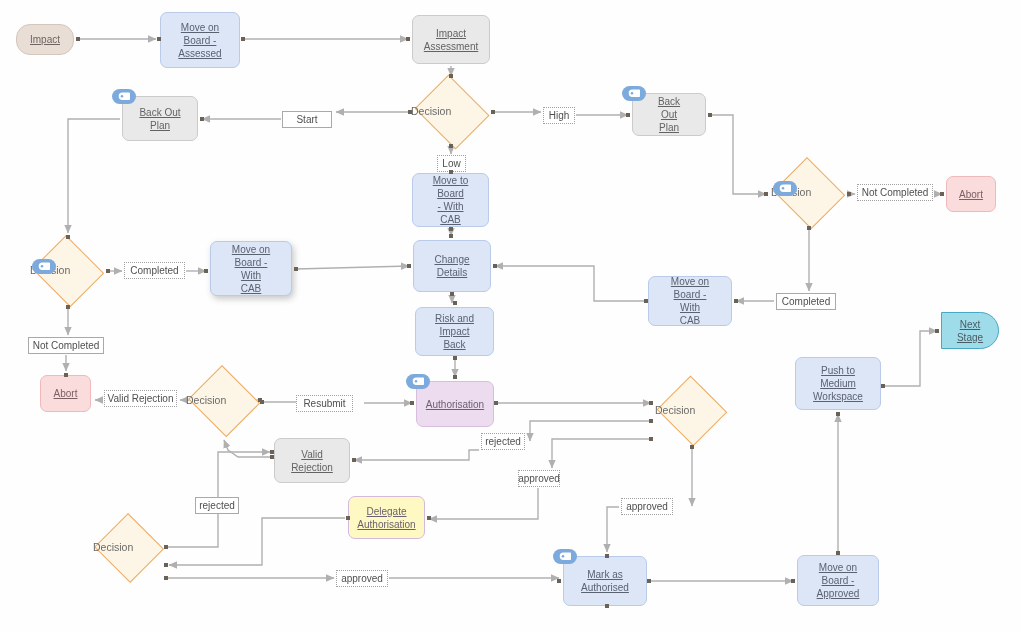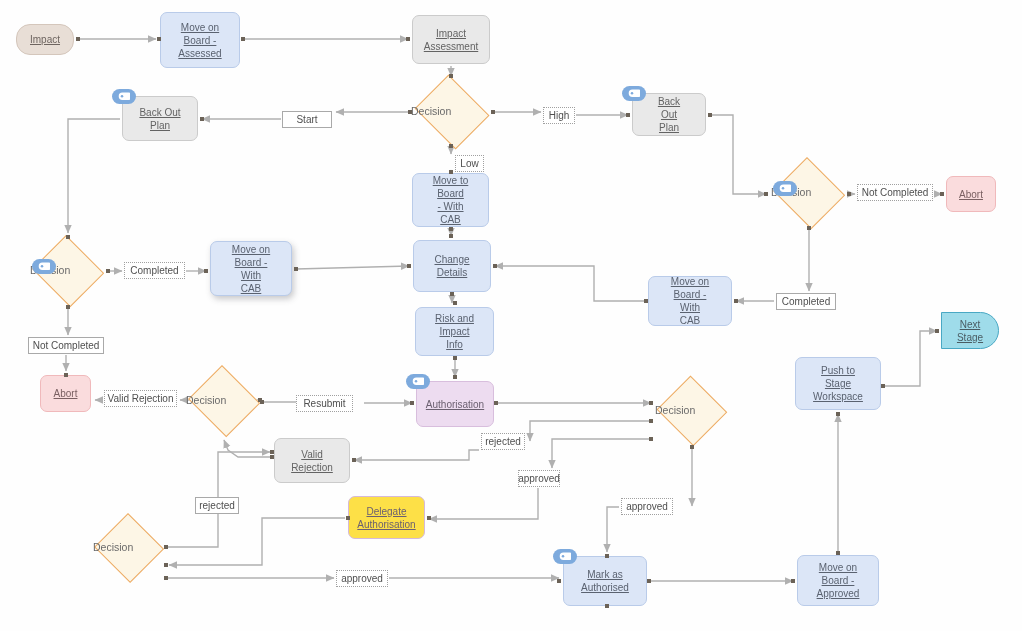--- a/index.html
+++ b/index.html
@@ -54,21 +54,21 @@
     background:#fadcdd;
     border:1px solid #f0b9bb;
     color:#7a6062;
   }
   .node.purple{
     background:#eddcf0;
     border:1px solid #d8bedd;
     color:#6b6070;
   }
   .node.purple2{
-    background:#fde047;
+    background:#fef9c3;
     border:1px solid #d5b9da;
     color:#6b6070;
   }
   .node.selected{
     box-shadow:2px 3px 6px rgba(60,60,70,0.28);
   }
   
   .node.start{
     background:#e8ded6;
     border:1px solid #d4c6bb;
@@ -294,25 +294,25 @@
       </div>
       <div class="node blue selected" style="left: 210px; top: 241px; width: 82px; height: 55px;"><span style="white-space: pre-line;">Move on
 Board - With
 CAB</span></div>
       <div class="node blue" style="left: 413px; top: 240px; width: 78px; height: 52px;"><span style="white-space: pre-line;">Change
 Details</span></div>
       <div class="node blue" style="left: 648px; top: 276px; width: 84px; height: 50px;"><span style="white-space: pre-line;">Move on
 Board - With
 CAB</span></div>
       <div class="node blue" style="left: 415px; top: 307px; width: 79px; height: 49px;"><span style="white-space: pre-line;">Risk and
-Impact Info</span></div>
+Impact Back</span></div>
       <div class="node nextstage" style="left: 941px; top: 312px; width: 58px; height: 37px;"><span style="white-space: pre-line;">Next
 Stage</span></div>
       <div class="node blue" style="left: 795px; top: 357px; width: 86px; height: 53px;"><span style="white-space: pre-line;">Push to
-Stage
+Medium
 Workspace</span></div>
       <div class="node red" style="left: 40px; top: 375px; width: 51px; height: 37px;"><span style="white-space: pre-line;">Abort</span></div>
       <div class="diamond" style="left: 186px; top: 367px; width: 76px; height: 68px;">
         <div class="dshape"></div>
         <div class="dlabel">Decision</div>
       </div>
       <div class="node purple" style="left: 416px; top: 381px; width: 78px; height: 46px;"><span style="white-space: pre-line;">Authorisation</span></div>
       <div class="tag" style="left: 406px; top: 374px;">
         <svg width="12" height="9" viewBox="0 0 12 9">
           <path d="M4.4 0.6 L10.6 0.6 A3.4 3.4 0 0 1 10.6 8 L4.4 8 A3.7 3.7 0 0 1 4.4 0.6 Z" fill="#ffffff"></path>
@@ -339,21 +339,21 @@
           <circle cx="4.0" cy="4.3" r="1.25" fill="#7daadd"></circle>
         </svg>
       </div>
       <div class="node blue" style="left: 797px; top: 555px; width: 82px; height: 51px;"><span style="white-space: pre-line;">Move on
 Board -
 Approved</span></div>
     </div>
   <div id="labels-layer">
       <div class="elabel solid" style="left: 282px; top: 111px; width: 50px; height: 17px;">Start</div>
       <div class="elabel dotted" style="left: 543px; top: 107px; width: 32px; height: 17px;">High</div>
-      <div class="elabel dotted" style="left: 455px; top: 155px; width: 29px; height: 17px;">Low</div>
+      <div class="elabel dotted" style="left: 437px; top: 155px; width: 29px; height: 17px;">Low</div>
       <div class="elabel dotted" style="left: 857px; top: 184px; width: 76px; height: 17px;">Not Completed</div>
       <div class="elabel dotted" style="left: 124px; top: 262px; width: 61px; height: 17px;">Completed</div>
       <div class="elabel solid" style="left: 776px; top: 293px; width: 60px; height: 17px;">Completed</div>
       <div class="elabel solid" style="left: 28px; top: 337px; width: 76px; height: 17px;">Not Completed</div>
       <div class="elabel dotted" style="left: 104px; top: 390px; width: 73px; height: 17px;">Valid Rejection</div>
       <div class="elabel dotted" style="left: 296px; top: 395px; width: 57px; height: 17px;">Resubmit</div>
       <div class="elabel dotted" style="left: 481px; top: 433px; width: 44px; height: 17px;">rejected</div>
       <div class="elabel dotted" style="left: 518px; top: 470px; width: 42px; height: 17px;">approved</div>
       <div class="elabel solid" style="left: 195px; top: 497px; width: 44px; height: 17px;">rejected</div>
       <div class="elabel dotted" style="left: 621px; top: 498px; width: 52px; height: 17px;">approved</div>

